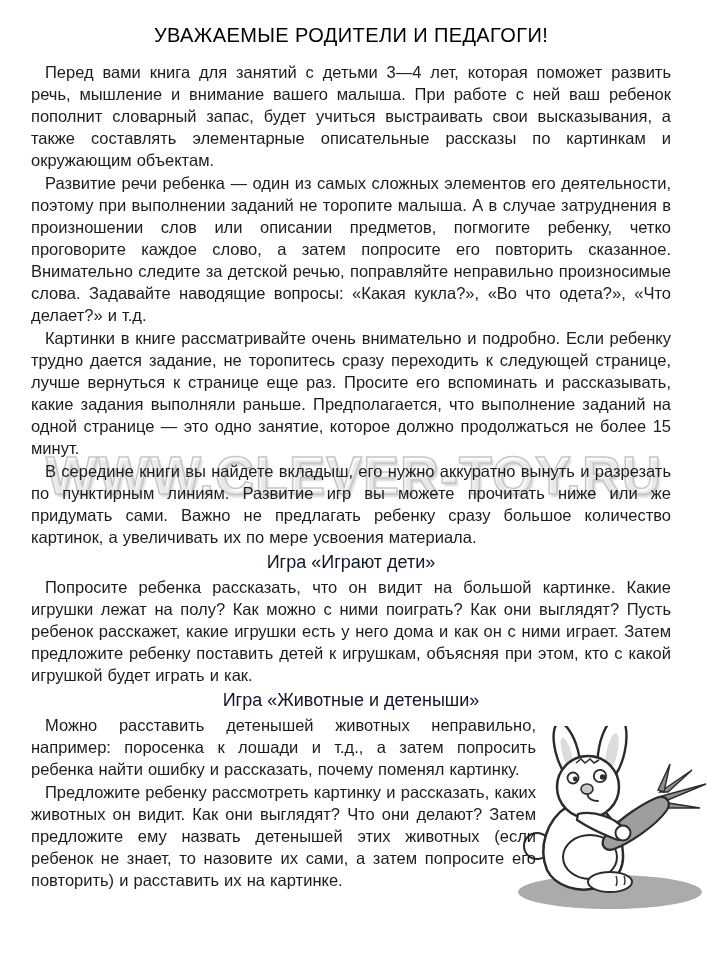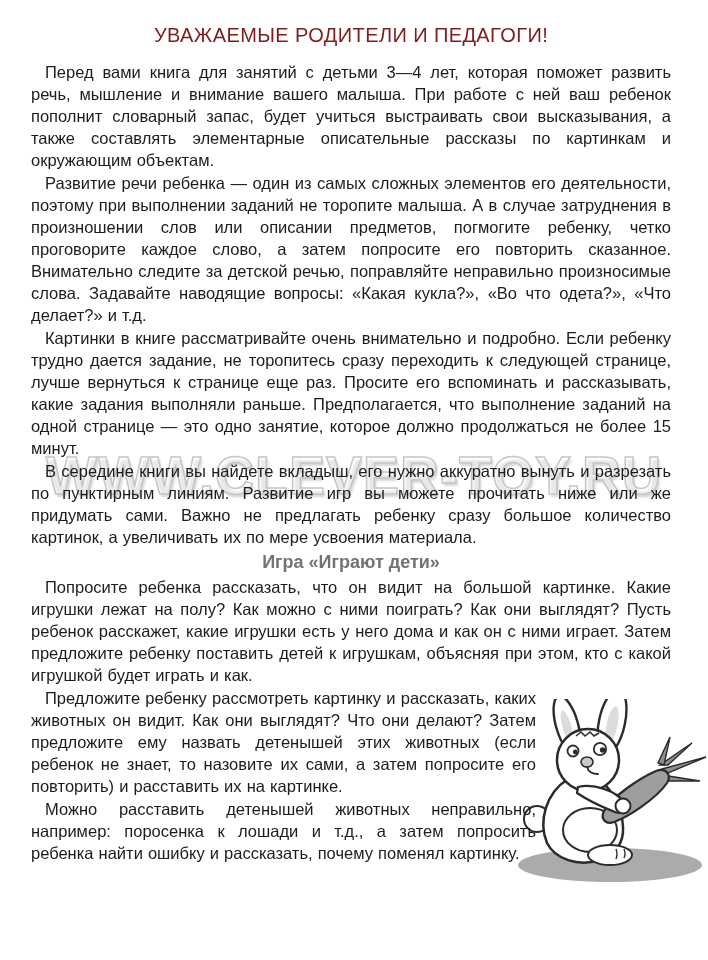--- a/index.html
+++ b/index.html
@@ -14,38 +14,38 @@
     box-sizing:border-box;
     padding:24px 36px 0 30px;
   }
   .title{
     position:relative;z-index:1;
     margin:0 0 14px 0;
     font-size:20px;
     font-weight:normal;
     letter-spacing:0.4px;
     text-align:center;
-    color:#7f1d1d;
+    color:#000000;
   }
   .para{
     position:relative;z-index:1;
     margin:1px;
     font-size:16.5px;
     line-height:22px;
     text-align:justify;
     text-indent:14px;
     word-spacing:0.5px;
   }
   .game-heading{
     position:relative;z-index:1;
     margin:4px 0 3px 0;
     font-size:18px;
-    font-weight:bold;
+    font-weight:normal;
     text-align:center;
-    color:#737373;
+    color:#0f172a;
   }
   .watermark{
     position:absolute;
     top:444px;left:0;right:0;
     z-index:0;
     text-align:center;
     font-size:54px;
     font-weight:bold;
     letter-spacing:1px;
     color:rgba(255,255,255,0.4);
@@ -74,20 +74,21 @@
   <h1 class="title">УВАЖАЕМЫЕ РОДИТЕЛИ И ПЕДАГОГИ!</h1>
 
   <p class="para">Перед вами книга для занятий с детьми 3—4 лет, которая поможет развить речь, мышление и внимание вашего малыша. При работе с ней ваш ребенок пополнит словарный запас, будет учиться выстраивать свои высказывания, а также составлять элементарные описательные рассказы по картинкам и окружающим объектам.</p>
   <p class="para">Развитие речи ребенка — один из самых сложных элементов его деятельности, поэтому при выполнении заданий не торопите малыша. А в случае затруднения в произношении слов или описании предметов, погмогите ребенку, четко проговорите каждое слово, а затем попросите его повторить сказанное. Внимательно следите за детской речью, поправляйте неправильно произносимые слова. Задавайте наводящие вопросы: «Какая кукла?», «Во что одета?», «Что делает?» и т.д.</p>
   <p class="para">Картинки в книге рассматривайте очень внимательно и подробно. Если ребенку трудно дается задание, не торопитесь сразу переходить к следующей странице, лучше вернуться к странице еще раз. Просите его вспоминать и рассказывать, какие задания выполняли раньше. Предполагается, что выполнение заданий на одной странице — это одно занятие, которое должно продолжаться не более 15 минут.</p>
   <p class="para">В середине книги вы найдете вкладыш, его нужно аккуратно вынуть и разрезать по пунктирным линиям. Развитие игр вы можете прочитать ниже или же придумать сами. Важно не предлагать ребенку сразу большое количество картинок, а увеличивать их по мере усвоения материала.</p>
 
   <h2 class="game-heading">Игра «Играют дети»</h2>
   <p class="para">Попросите ребенка рассказать, что он видит на большой картинке. Какие игрушки лежат на полу? Как можно с ними поиграть? Как они выглядят? Пусть ребенок расскажет, какие игрушки есть у него дома и как он с ними играет. Затем предложите ребенку поставить детей к игрушкам, объясняя при этом, кто с какой игрушкой будет играть и как.</p>
 
+  <h2 class="game-heading">Игра «Животные и детеныши»</h2>
 
   <div class="wrap-zone">
     <div class="rabbit-float">
       <svg width="200" height="186" viewBox="0 0 200 186" xmlns="http://www.w3.org/2000/svg">
 
         <ellipse cx="100" cy="166" rx="92" ry="17" fill="#ababab"></ellipse>
 
         <circle cx="27" cy="120" r="13" fill="#ffffff" stroke="#2b2b2b" stroke-width="2"></circle>
 
         <ellipse cx="57" cy="26" rx="11" ry="30" fill="#ffffff" stroke="#2b2b2b" stroke-width="2.4" transform="rotate(-16 57 26)"></ellipse>
@@ -121,18 +122,18 @@
         <path d="M94,112 C102,98 128,80 146,72 C156,68 162,76 157,84 C146,100 118,118 104,123 C96,126 90,120 94,112 Z" fill="#9e9e9e" stroke="#2b2b2b" stroke-width="2.2"></path>
 
         <path d="M68,88 C84,84 106,92 114,103 C118,110 113,116 105,113 C92,108 76,100 67,94 Z" fill="#ffffff" stroke="#2b2b2b" stroke-width="2.2"></path>
         <circle cx="113" cy="107" r="7.5" fill="#ffffff" stroke="#2b2b2b" stroke-width="2"></circle>
 
         <ellipse cx="100" cy="156" rx="22" ry="10" fill="#ffffff" stroke="#2b2b2b" stroke-width="2"></ellipse>
         <path d="M106,150 q2,5 0,10 M114,150 q2,5 0,9" fill="none" stroke="#2b2b2b" stroke-width="1.4"></path>
       </svg>
     </div>
 
+    <p class="para">Можно расставить детенышей животных неправильно, например: поросенка к лошади и т.д., а затем попросить ребенка найти ошибку и рассказать, почему поменял картинку.</p>
     <p class="para">Предложите ребенку рассмотреть картинку и рассказать, каких животных он видит. Как они выглядят? Что они делают? Затем предложите ему назвать детенышей этих животных (если ребенок не знает, то назовите их сами, а затем попросите его повторить) и расставить их на картинке.</p>
-    <p class="para">Можно расставить детенышей животных неправильно, например: поросенка к лошади и т.д., а затем попросить ребенка найти ошибку и рассказать, почему поменял картинку.</p>
 
   </div>
 
 </div>
 
 </body></html>

